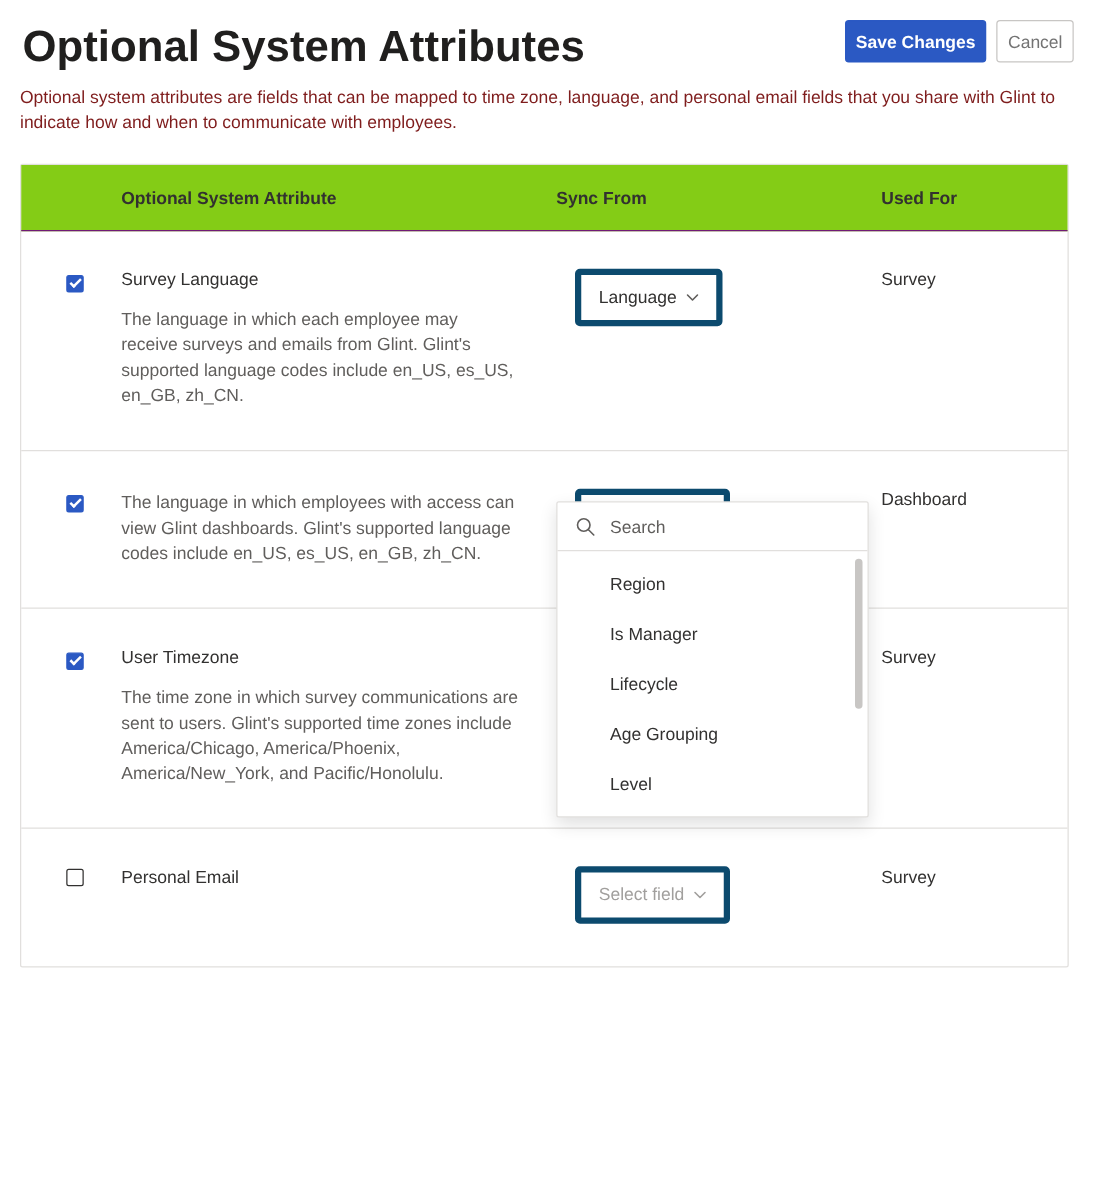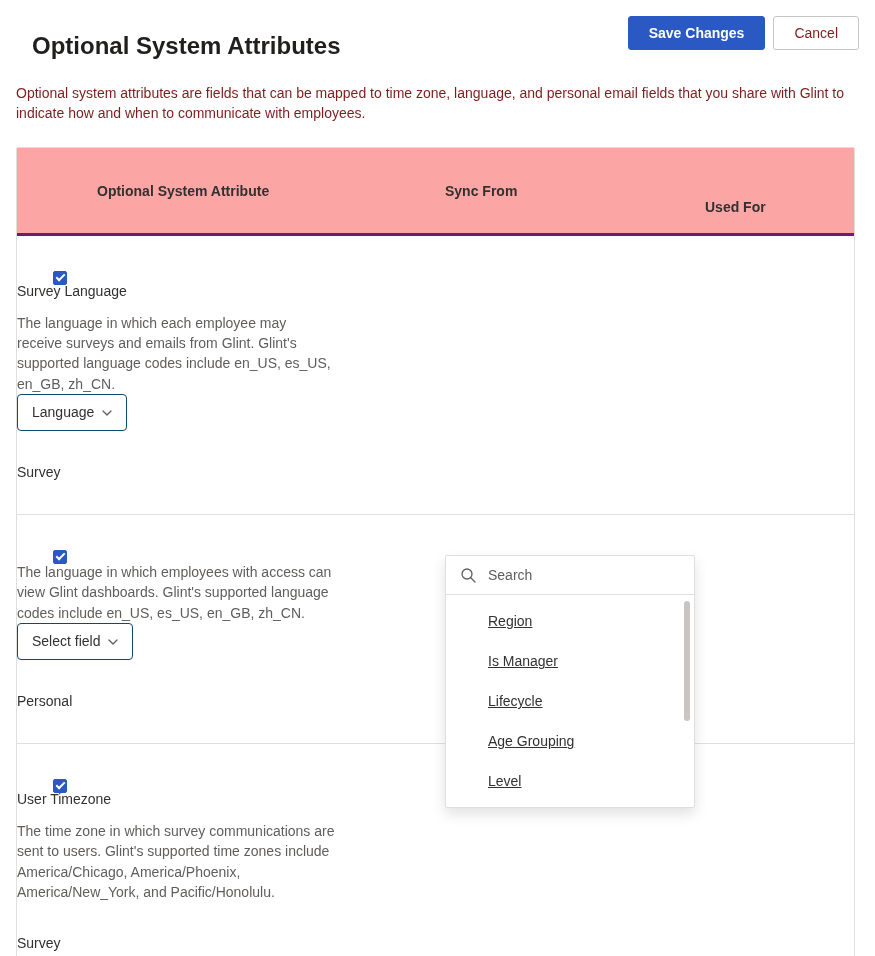--- a/index.html
+++ b/index.html
@@ -12,78 +12,76 @@
     background: #fff;
     width: 875px;
   }
   .header-row {
     display: flex;
     justify-content: space-between;
     align-items: flex-start;
     margin-bottom: 8px;
   }
   .page-title {
-    font-size: 24px;
+    font-size: 35px;
     font-weight: 600;
-    margin: 16px;
+    margin: 2px;
     color: #201f1e;
   }
   .header-actions {
     display: flex;
     gap: 8px;
   }
   .btn {
     font-family: inherit;
     font-size: 14px;
-    padding: 6px 20px;
+    padding: 6px 8px;
     border-radius: 3px;
     cursor: pointer;
     line-height: 20px;
   }
   .btn-primary {
     background: #2b59c3;
     color: #fff;
     border: 1px solid #2b59c3;
     font-weight: 600;
   }
   .btn-secondary {
     background: #fff;
-    color: #7f1d1d;
+    color: #737373;
     border: 1px solid #c8c6c4;
   }
   .description {
     font-size: 14px;
     color: #7f1d1d;
     margin: 0 0 24px 0;
     max-width: 830px;
     line-height: 1.4;
   }
   .table {
     border: 1px solid #e1dfdd;
     border-radius: 2px;
     width: 839px;
   }
   .thead {
     display: flex;
-    background: #fca5a5;
-    border-bottom: 3px solid #701a75;
+    background: #84cc16;
+    border-bottom: 1px solid #701a75;
     font-weight: 600;
     padding: 18px 0;
-    align-items: center;
   }
   .col-check { width: 80px; padding-left: 36px; }
   .col-attr  { width: 348px; padding-right: 30px; }
   .col-sync  { width: 260px; }
-  .col-used  { flex: 1; margin-top: 33px; }
+  .col-used  { flex: 1; }
   .trow {
     display: flex;
     border-bottom: 1px solid #e1dfdd;
     padding: 30px 0 34px 0;
     position: relative;
-    flex-direction: column;
   }
   .trow:last-child { border-bottom: none; }
   .attr-title {
     font-size: 14px;
     color: #323130;
     margin-bottom: 14px;
   }
   .attr-desc {
     font-size: 14px;
     color: #605e5c;
@@ -112,29 +110,30 @@
     height: 7px;
     border: solid #fff;
     border-width: 0 2px 2px 0;
     transform: rotate(45deg);
     margin-top: -2px;
   }
   .select-btn {
     display: inline-flex;
     align-items: center;
     gap: 8px;
-    border: 1px solid #0c4a6e;
+    border: 5px solid #0c4a6e;
     background: #fff;
     border-radius: 4px;
     padding: 8px 14px;
     font-family: inherit;
     font-size: 14px;
     color: #323130;
     cursor: pointer;
     line-height: 1.4;
+    margin-left: 15px;
   }
   .select-btn.disabled {
     color: #a19f9d;
     cursor: default;
   }
   .chevron {
     width: 10px;
     height: 10px;
     display: inline-block;
   }
@@ -170,21 +169,20 @@
     position: relative;
     max-height: 296px;
     overflow: hidden;
     padding: 6px 0;
   }
   .dropdown-item {
     padding: 12px 14px 12px 42px;
     font-size: 14px;
     color: #323130;
     cursor: pointer;
-    text-decoration: underline;
   }
   .scrollbar-track {
     position: absolute;
     right: 4px;
     top: 6px;
     width: 6px;
     height: 284px;
   }
   .scrollbar-thumb {
     position: absolute;
@@ -240,21 +238,21 @@
           <div class="attr-desc">The language in which employees with access can view Glint dashboards. Glint's supported language codes include en_US, es_US, en_GB, zh_CN.</div>
         </div>
         <div class="col-sync"><button class="select-btn">
             <span>Select field</span>
             <span class="chevron">
               <svg width="10" height="10" viewBox="0 0 10 10">
                 <path d="M1 3 L5 7 L9 3" fill="none" stroke="#605e5c" stroke-width="1.3" stroke-linecap="round" stroke-linejoin="round"></path>
               </svg>
             </span>
           </button></div>
-        <div class="col-used">Personal</div>
+        <div class="col-used">Dashboard</div>
         <div class="dropdown">
           <div class="dropdown-search">
             <span>
               <svg class="search-icon-svg" width="16" height="16" viewBox="0 0 16 16">
                 <circle cx="7" cy="7" r="5" fill="none" stroke="#605e5c" stroke-width="1.3"></circle>
                 <line x1="11" y1="11" x2="15" y2="15" stroke="#605e5c" stroke-width="1.3" stroke-linecap="round"></line>
               </svg>
             </span>
             <input class="search-input" placeholder="Search" style="">
           </div>

